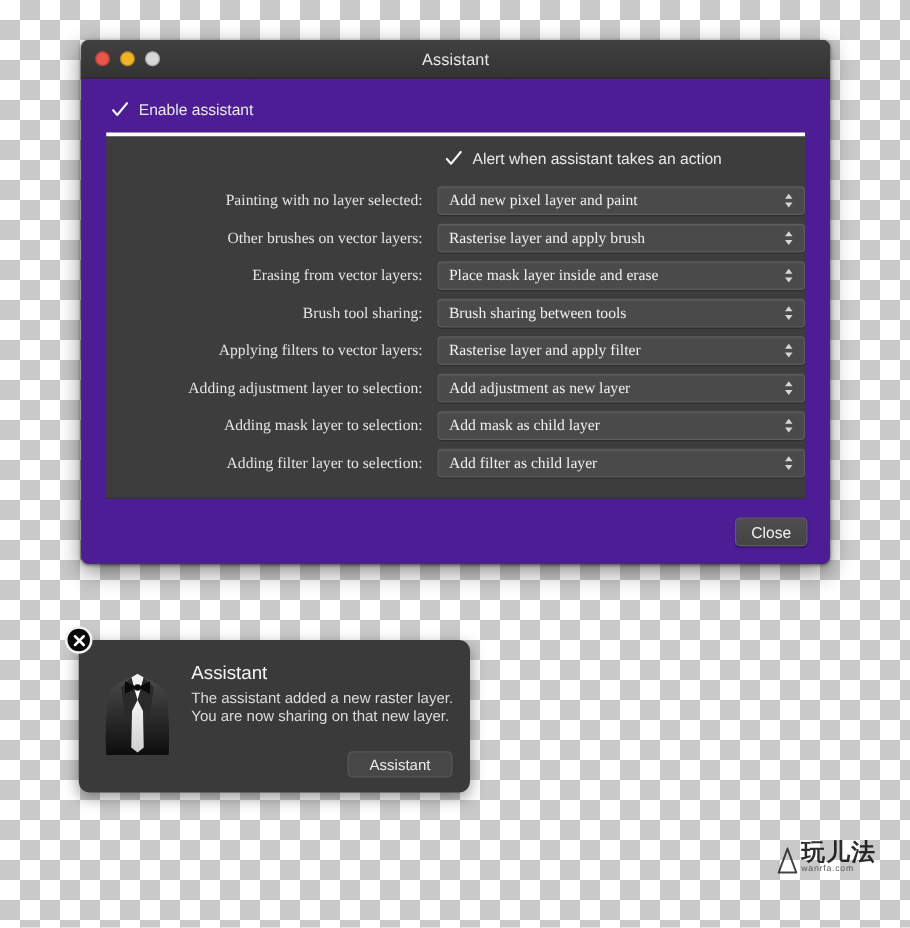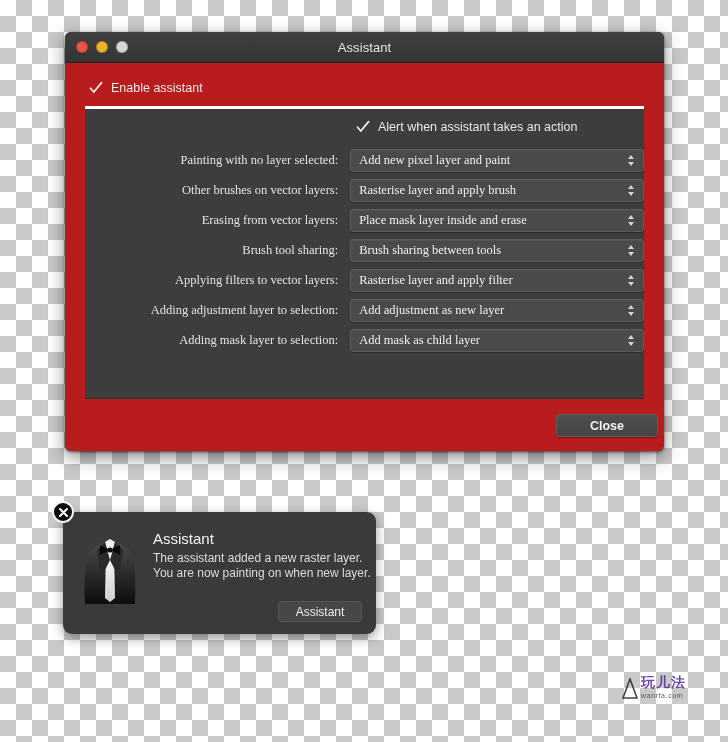--- a/index.html
+++ b/index.html
@@ -64,21 +64,21 @@
     width: 100%;
     text-align: center;
     font-size: 13px;
     color: #e6e6e6;
     letter-spacing: .1px;
   }
 
   .window-body {
     position: relative;
     height: calc(100% - 31px);
-    background: #b91c1c;
+    background: #4c1d95;
   }
 
   
   .enable-row {
     position: absolute;
     left: 24px;
     top: 18px;
     display: flex;
     align-items: center;
     gap: 8px;
@@ -181,33 +181,32 @@
     width: 0; height: 0;
     border-left: 3.5px solid transparent;
     border-right: 3.5px solid transparent;
   }
   .arrow-up { border-bottom: 4px solid #d6d6d6; }
   .arrow-dn { border-top: 4px solid #d6d6d6; }
 
   
   .close-btn {
     position: absolute;
-    right: 6px;
+    right: 18px;
     bottom: 14px;
-    width: 102px;
+    width: 58px;
     height: 23px;
     background: linear-gradient(to bottom, #4e4e4e, #444444);
     border: 1px solid #5e5e5e;
     border-radius: 4px;
     color: #f2f2f2;
     font-size: 12.5px;
     font-family: "Liberation Sans", sans-serif;
     cursor: default;
     box-shadow: 0 1px 1px rgba(0,0,0,.3);
-    font-weight: bold;
   }
 
   
   .toast {
     position: absolute;
     left: 63px;
     top: 512px;
     width: 313px;
     height: 122px;
     background: #3a3a3a;
@@ -281,23 +280,23 @@
     width: 98px;
     height: 34px;
     display: flex;
     align-items: flex-end;
     gap: 3px;
     opacity: .82;
   }
   .wm-mark { flex: 0 0 auto; }
   .wm-col { display: flex; flex-direction: column; align-items: flex-start; }
   .wm-cn {
-    font-size: 14px;
+    font-size: 19px;
     font-weight: bold;
-    color: #4c1d95;
+    color: #000000;
     line-height: 20px;
     font-family: "DejaVu Sans", sans-serif;
     letter-spacing: 1px;
   }
   .wm-url {
     font-size: 7px;
     color: #3a3a3a;
     letter-spacing: .6px;
     line-height: 8px;
   }
@@ -410,20 +409,30 @@
           <div class="row-label">Adding mask layer to selection:</div>
           <div class="popup">
             <span class="popup-value">Add mask as child layer</span>
             <span class="stepper">
               <span class="arrow-up"></span>
                 <span class="arrow-dn"></span>
             </span>
           </div>
         </div>
 
+        <div class="row">
+          <div class="row-label">Adding filter layer to selection:</div>
+          <div class="popup">
+            <span class="popup-value">Add filter as child layer</span>
+            <span class="stepper">
+              <span class="arrow-up"></span>
+                <span class="arrow-dn"></span>
+            </span>
+          </div>
+        </div>
 
       </div>
     </div>
 
     <button class="close-btn">Close</button>
   </div>
 </div>
 
 <div class="toast">
 
@@ -457,21 +466,21 @@
 
       <path d="M31 16 L21 11 L21 21 Z" fill="#0a0a0a"></path>
       <path d="M31 16 L41 11 L41 21 Z" fill="#0a0a0a"></path>
       <circle cx="31" cy="16" r="2.6" fill="#0a0a0a"></circle>
     </svg>
   </div>
 
   <div class="toast-text">
     <div class="toast-title">Assistant</div>
     <div class="toast-line">The assistant added a new raster layer.</div>
-    <div class="toast-line">You are now painting on when new layer.</div>
+    <div class="toast-line">You are now sharing on that new layer.</div>
   </div>
 
   <button class="toast-btn">Assistant</button>
 </div>
 
 <div class="watermark">
   <svg class="wm-mark" width="16" height="22" viewBox="0 0 16 22" xmlns="http://www.w3.org/2000/svg">
     <path d="M8 1 L15 20 L1 20 Z" fill="none" stroke="#1b1b1b" stroke-width="1.6"></path>
   </svg>
   <div class="wm-col">

